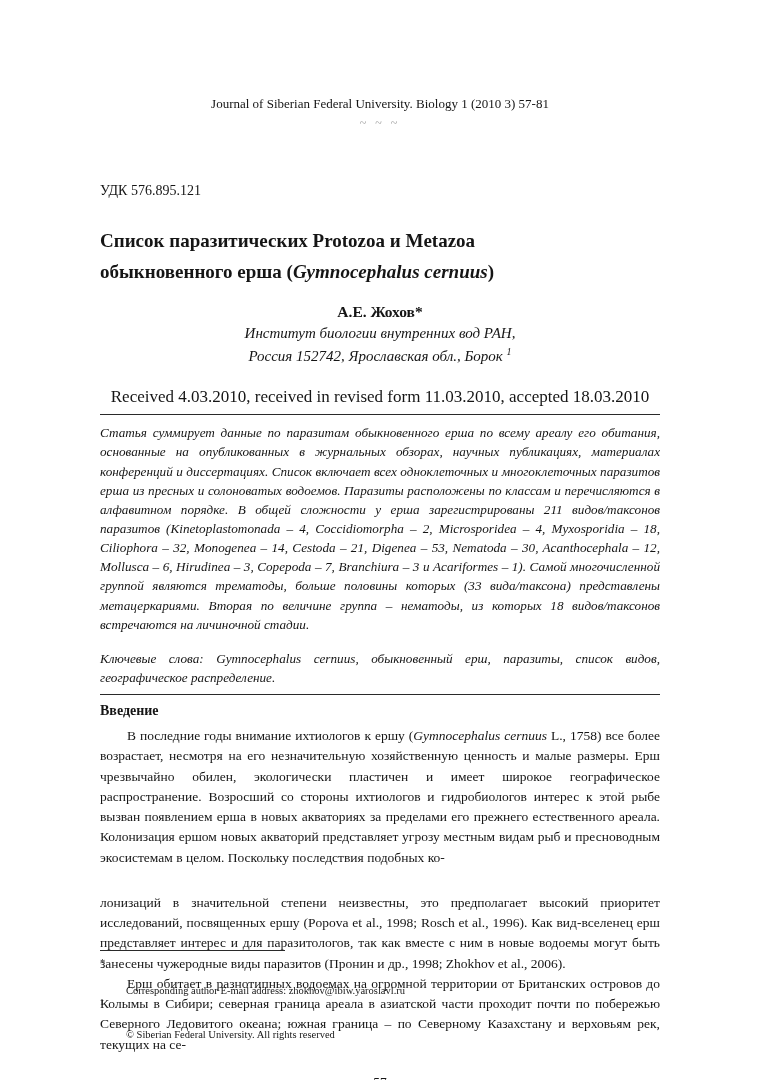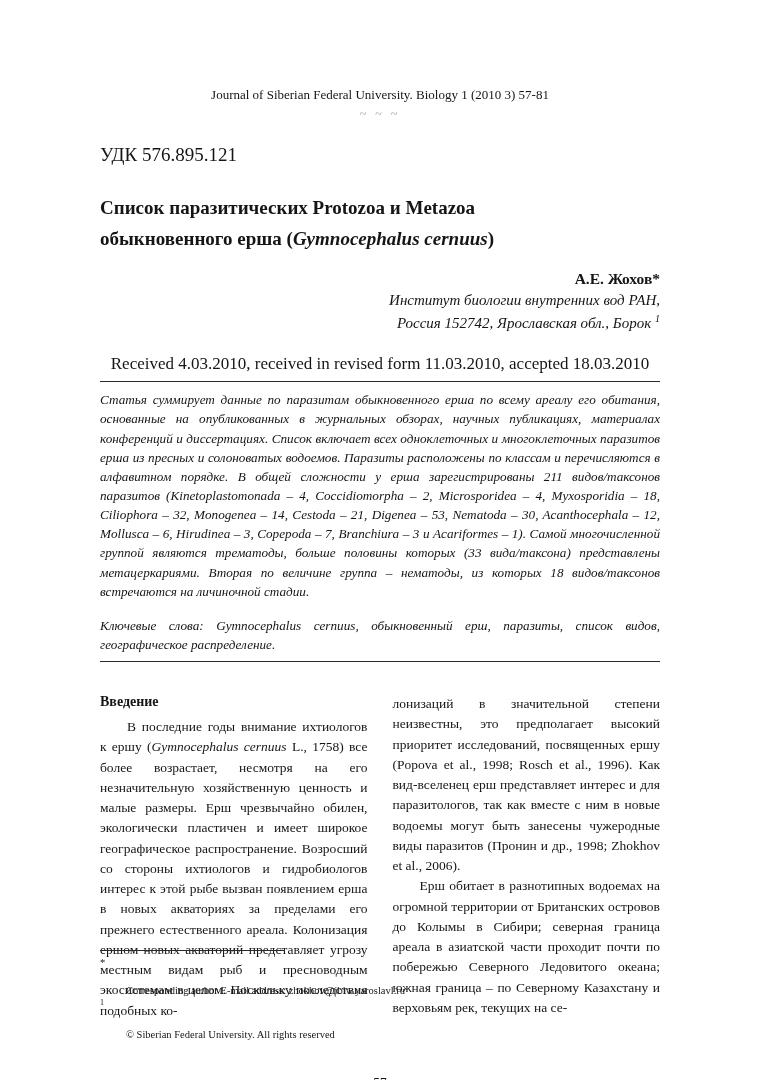--- a/index.html
+++ b/index.html
@@ -5,53 +5,53 @@
   html, body {
     margin: 0;
     padding: 0;
     background: #ffffff;
   }
   .page {
     position: relative;
     width: 760px;
     height: 1080px;
     box-sizing: border-box;
-    padding: 7px 100px;
+    padding: 16px 100px;
     background: #ffffff;
     color: #151515;
     font-family: "Liberation Serif", "DejaVu Serif", serif;
     overflow: hidden;
   }
   .journal-header {
     margin-top: 80px;
     text-align: center;
     font-size: 13px;
     line-height: 1.3;
   }
   .tilde {
     margin-top: 3px;
     text-align: center;
     color: #9b9b9b;
     font-size: 12px;
     letter-spacing: 3px;
   }
   .udc {
-    margin-top: 22px;
-    font-size: 19px;
+    margin-top: 52px;
+    font-size: 14px;
   }
   h1.title {
     margin: 26px 0 0 0;
     font-size: 19px;
     font-weight: 700;
     line-height: 1.65;
   }
   h1.title em { font-style: italic; }
   .author-block {
     margin-top: 12px;
-    text-align: right;
+    text-align: center;
   }
   .author {
     font-size: 15.5px;
     font-weight: 700;
     line-height: 1.5;
   }
   .affiliation {
     font-size: 15px;
     font-style: italic;
     line-height: 1.45;
@@ -79,21 +79,22 @@
   p.keywords {
     margin: 11px 0 0 0;
     font-style: italic;
     font-size: 13.2px;
     line-height: 1.45;
     text-align: justify;
   }
   .columns {
     display: flex;
     gap: 25px;
-    margin-top: 32px;
+    margin-top: 8px;
+    flex-direction: column;
   }
   .col { flex: 1; min-width: 0; }
   h2.section-heading {
     margin: 0 0 7px 0;
     font-size: 14px;
     font-weight: 700;
   }
   p.body-p {
     margin: 0;
     font-size: 13.5px;

